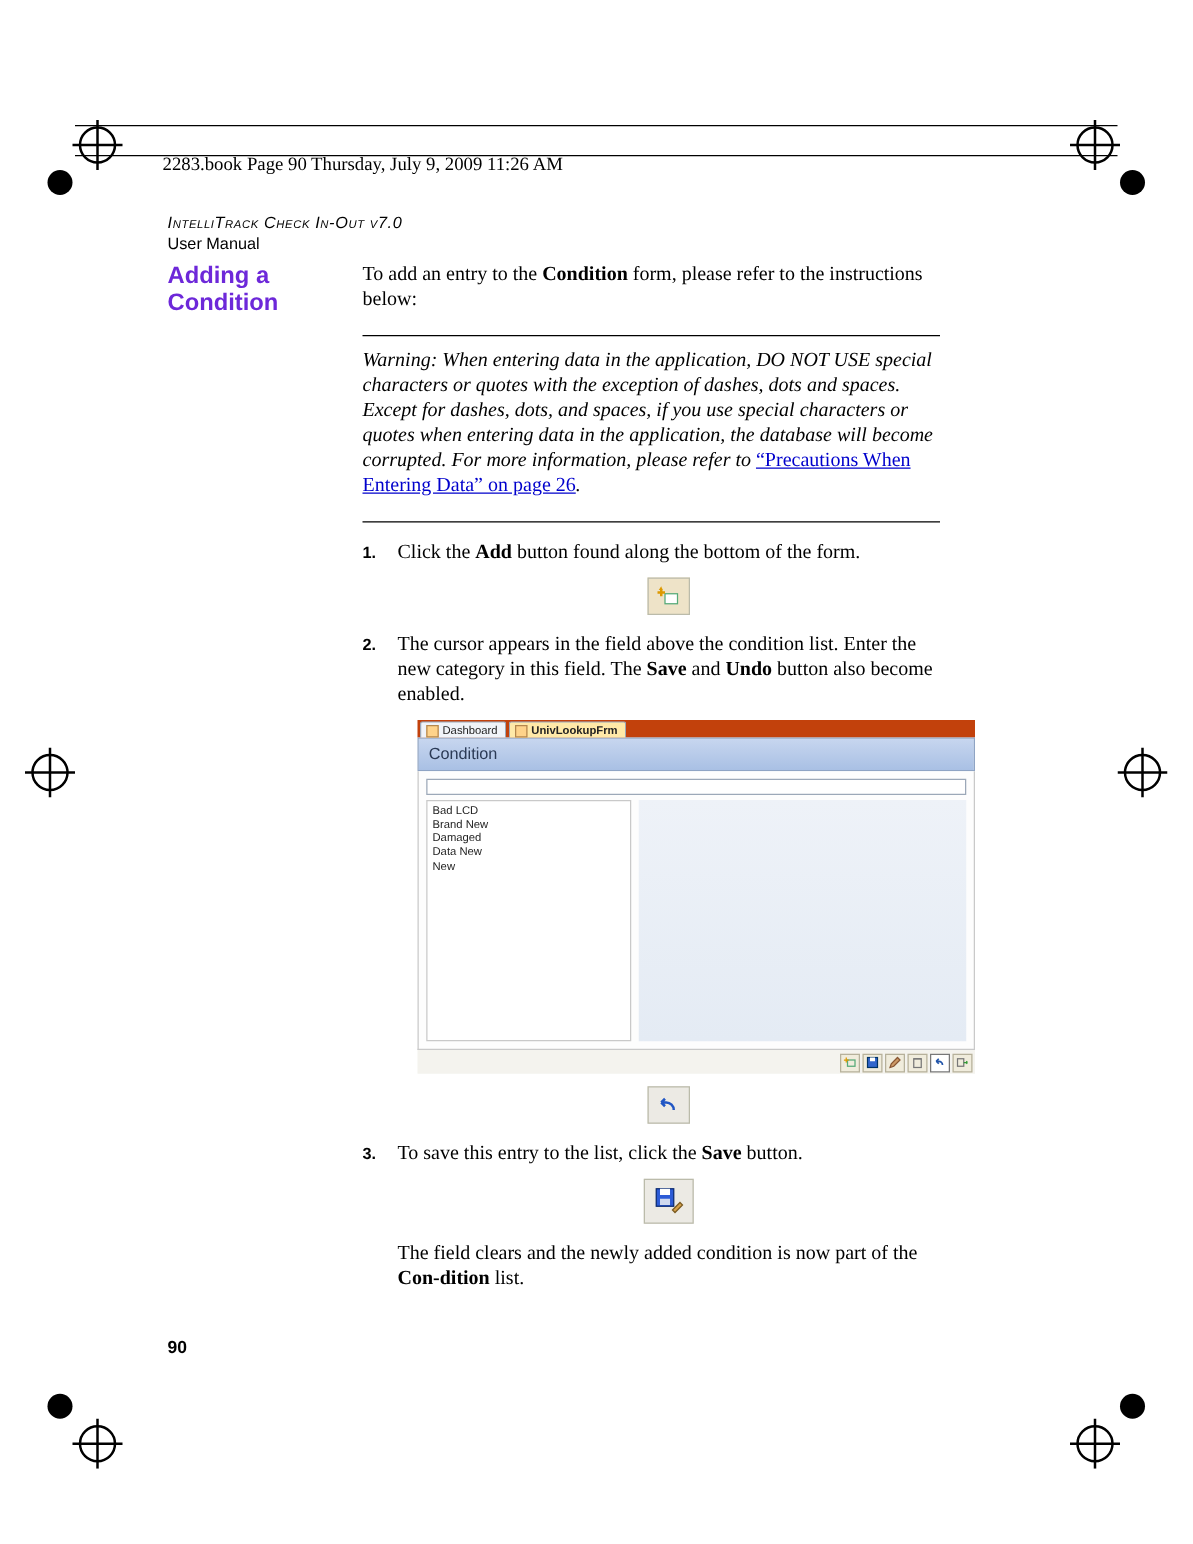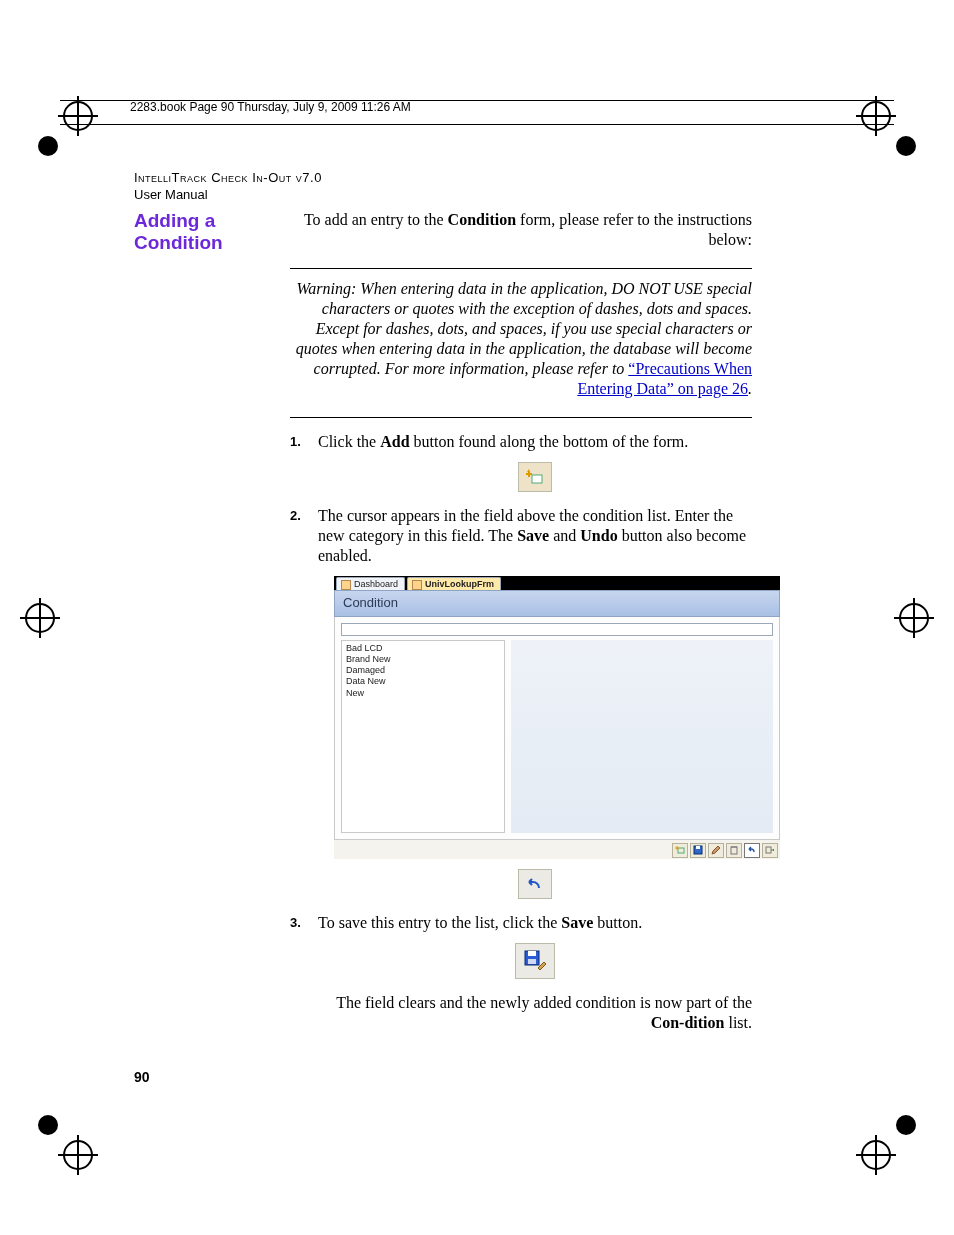--- a/index.html
+++ b/index.html
@@ -26,23 +26,23 @@
   .reg-tr { right: 20px; top: 96px; }
   .reg-bl { left: 20px;  bottom: 60px; }
   .reg-br { right: 20px; bottom: 60px; }
   .reg-ml { left: 20px;  top: 50%; transform: translateY(-50%); }
   .reg-mr { right: 20px; top: 50%; transform: translateY(-50%); }
 
   
   .bookinfo {
     position: absolute;
     left: 130px;
-    top: 100px;
-    font-size: 12px;
-    font-family: Liberation Sans, sans-serif;
+    top: 124px;
+    font-size: 15px;
+    font-family: Liberation Serif, serif;
     color: #000;
   }
   .bookrule-top {
     position: absolute;
     left: 60px; right: 60px; top: 100px;
     border-top: 1px solid #000;
   }
   .bookrule-bot {
     position: absolute;
     left: 60px; right: 60px; top: 124px;
@@ -51,21 +51,21 @@
 
   
   .runhead {
     position: absolute;
     left: 134px;
     top: 170px;
     font-size: 13px;
     font-family: Arial, sans-serif;
     line-height: 1.3;
   }
-  .runhead .prod { font-variant: small-caps; letter-spacing: 0.5px; }
+  .runhead .prod { font-variant: small-caps; letter-spacing: 0.5px; font-style: italic; }
   .runhead .um   { font-size: 13px; }
 
   
   .sidehead {
     position: absolute;
     left: 134px;
     top: 210px;
     width: 140px;
     font-family: Arial, Helvetica, sans-serif;
     font-weight: bold;
@@ -74,21 +74,21 @@
     color: #6d28d9;
   }
   .body-col {
     position: absolute;
     left: 290px;
     top: 210px;
     width: 462px;
     font-size: 16px;
     line-height: 1.25;
   }
-  .body-col p { margin: 0 0 10px 0; text-align: right; }
+  .body-col p { margin: 0 0 10px 0; }
 
   .sep {
     border-top: 1px solid #000;
     margin: 18px 0 10px 0;
   }
 
   .warning {
     font-style: italic;
     margin: 12px 0 10px 0;
   }
@@ -139,21 +139,21 @@
   .appshot {
     width: 446px;
     margin: 10px 0 4px 16px;
     font-family: Tahoma, Arial, sans-serif;
     font-size: 10px;
     color: #222;
   }
   .tabs {
     display: flex;
     gap: 2px;
-    background: #000000;
+    background: #c2410c;
     padding: 1px 2px 0 2px;
   }
   .tab {
     border: 1px solid #9ca8b8;
     border-bottom: none;
     padding: 1px 6px 0 4px;
     background: #f0f3f8;
     border-radius: 2px 2px 0 0;
     display: flex;
     align-items: center;

